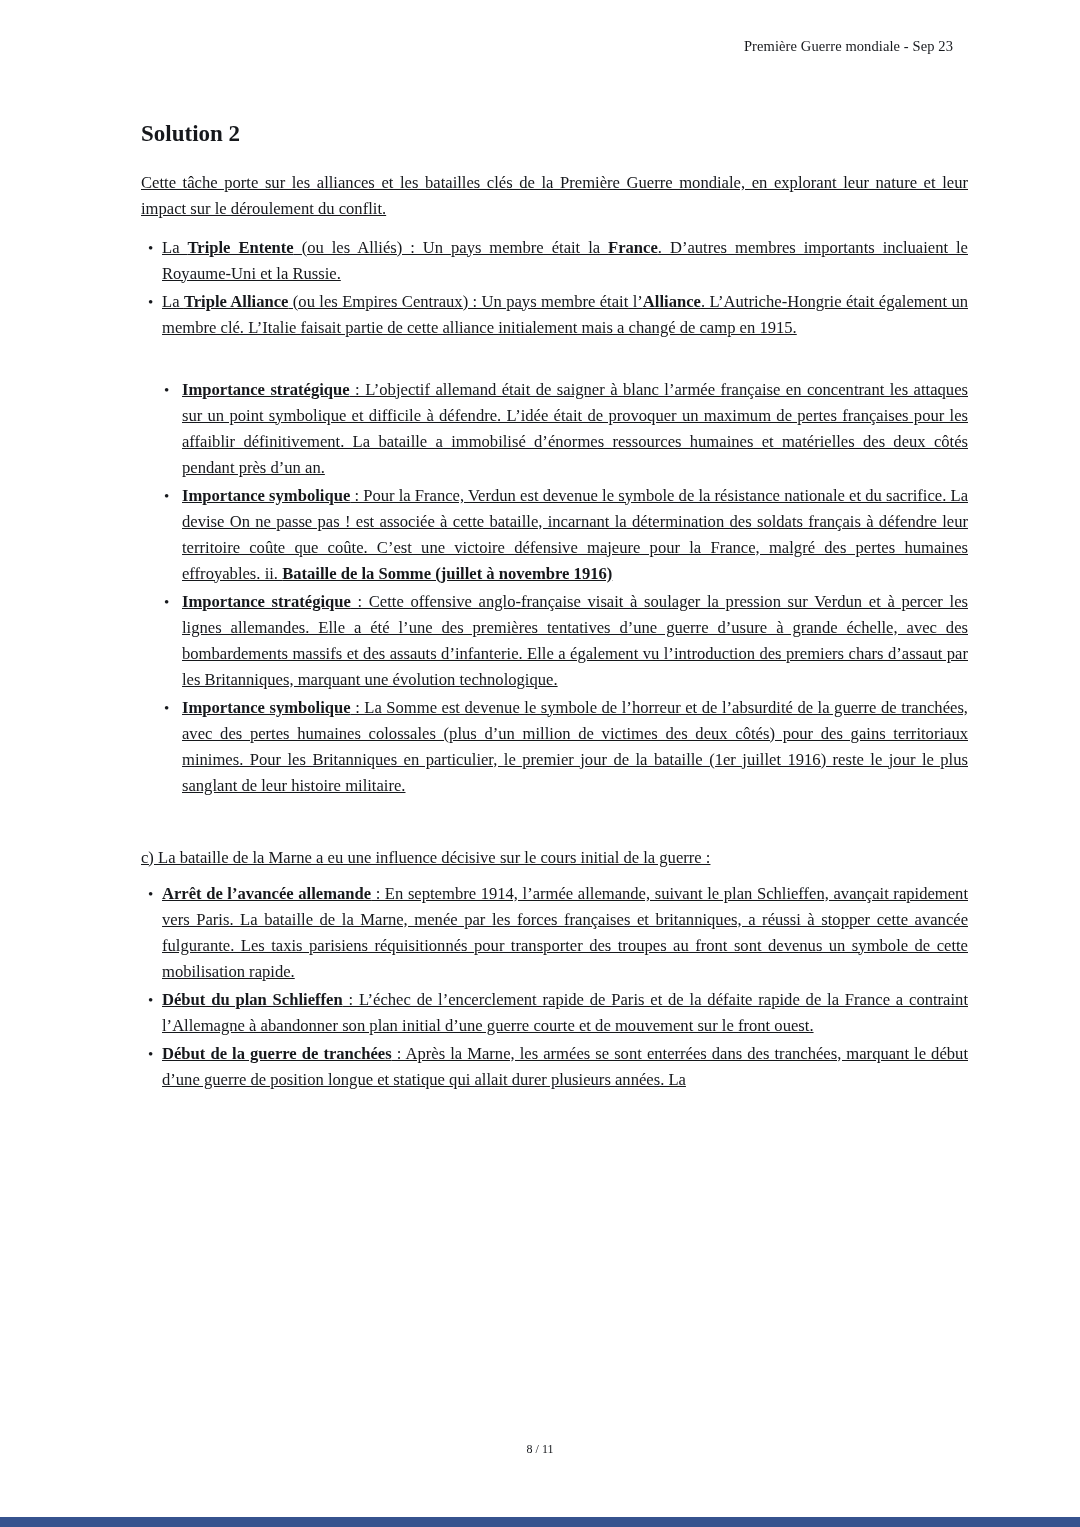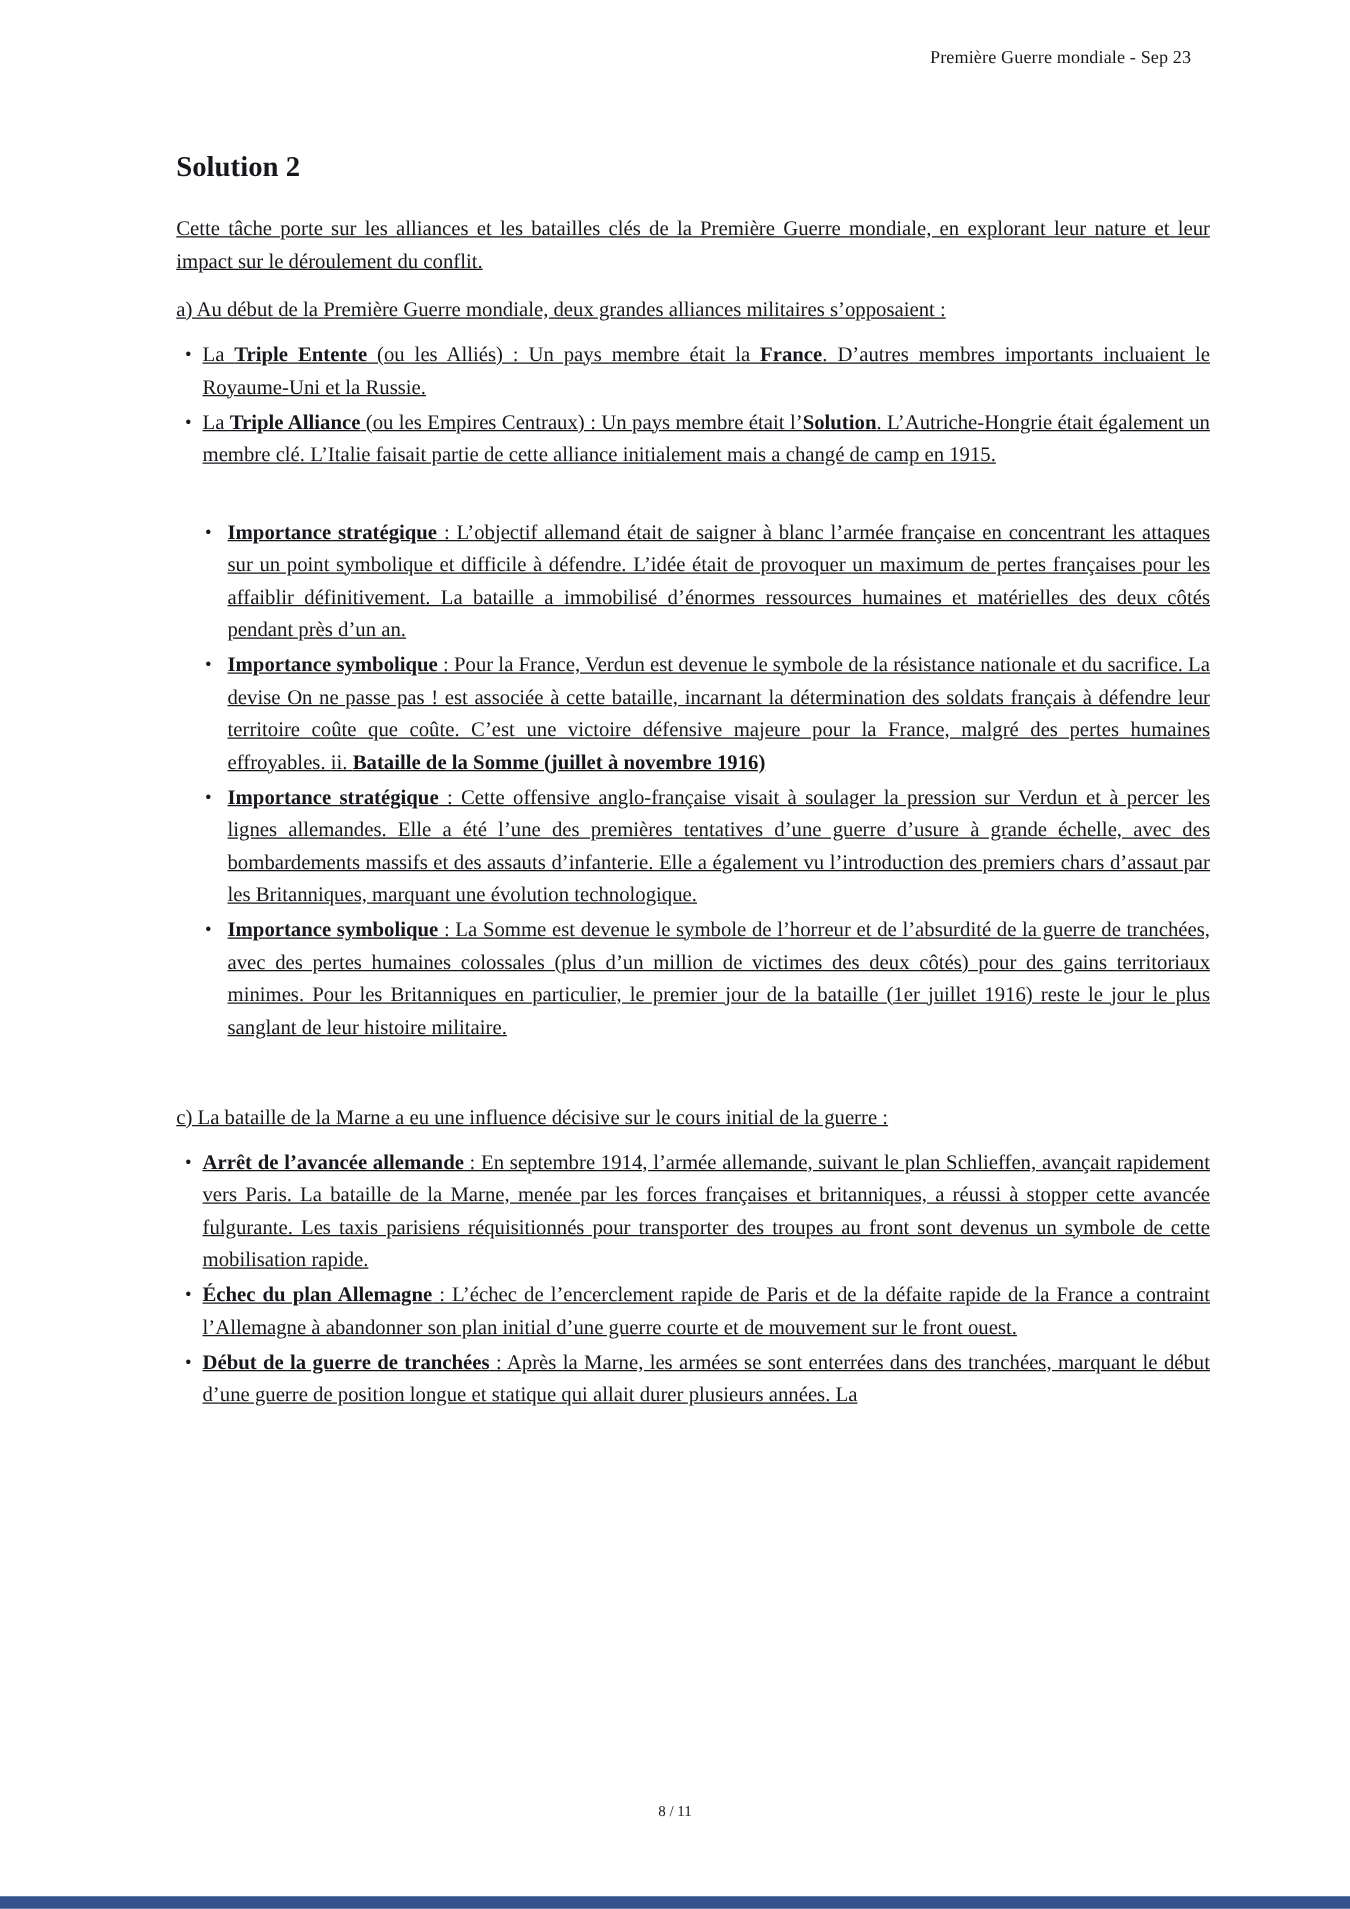--- a/index.html
+++ b/index.html
@@ -84,30 +84,29 @@
 <header class="page-header">
   <span>Première Guerre mondiale - Sep 23</span>
 </header>
 
 <main class="content">
 
   <h1 class="title">Solution 2</h1>
 
   <p class="para mb-intro">Cette tâche porte sur les alliances et les batailles clés de la Première Guerre mondiale, en explorant leur nature et leur impact sur le déroulement du conflit.</p>
 
-  <p class="para mb-lead">a) Au début de la Première Guerre mondiale, deux grandes alliances militaires s’opposaient :</p>
 
   <ul class="blist top mb-list-a">
     <li>
       <span class="bullet">•</span>
       <span class="btext para"><span>La </span><b>Triple Entente</b><span> (ou les Alliés) : Un pays membre était la </span><b>France</b><span>. D’autres membres importants incluaient le Royaume-Uni et la Russie.</span></span>
     </li>
     <li>
       <span class="bullet">•</span>
-      <span class="btext para"><span>La </span><b>Triple Alliance</b><span> (ou les Empires Centraux) : Un pays membre était l’</span><b>Solution</b><span>. L’Autriche-Hongrie était également un membre clé. L’Italie faisait partie de cette alliance initialement mais a changé de camp en 1915.</span></span>
+      <span class="btext para"><span>La </span><b>Triple Alliance</b><span> (ou les Empires Centraux) : Un pays membre était l’</span><b>Alliance</b><span>. L’Autriche-Hongrie était également un membre clé. L’Italie faisait partie de cette alliance initialement mais a changé de camp en 1915.</span></span>
     </li>
   </ul>
 
 
 
   <ul class="blist sub mb-list-b">
     <li>
       <span class="bullet">•</span>
       <span class="btext para"><b>Importance stratégique</b><span> : L’objectif allemand était de saigner à blanc l’armée française en concentrant les attaques sur un point symbolique et difficile à défendre. L’idée était de provoquer un maximum de pertes françaises pour les affaiblir définitivement. La bataille a immobilisé d’énormes ressources humaines et matérielles des deux côtés pendant près d’un an.</span></span>
     </li>
@@ -127,21 +126,21 @@
 
   <p class="para mb-lead">c) La bataille de la Marne a eu une influence décisive sur le cours initial de la guerre :</p>
 
   <ul class="blist top">
     <li>
       <span class="bullet">•</span>
       <span class="btext para"><b>Arrêt de l’avancée allemande</b><span> : En septembre 1914, l’armée allemande, suivant le plan Schlieffen, avançait rapidement vers Paris. La bataille de la Marne, menée par les forces françaises et britanniques, a réussi à stopper cette avancée fulgurante. Les taxis parisiens réquisitionnés pour transporter des troupes au front sont devenus un symbole de cette mobilisation rapide.</span></span>
     </li>
     <li>
       <span class="bullet">•</span>
-      <span class="btext para"><b>Échec du plan Allemagne</b><span> : L’échec de l’encerclement rapide de Paris et de la défaite rapide de la France a contraint l’Allemagne à abandonner son plan initial d’une guerre courte et de mouvement sur le front ouest.</span></span>
+      <span class="btext para"><b>Début du plan Schlieffen</b><span> : L’échec de l’encerclement rapide de Paris et de la défaite rapide de la France a contraint l’Allemagne à abandonner son plan initial d’une guerre courte et de mouvement sur le front ouest.</span></span>
     </li>
     <li>
       <span class="bullet">•</span>
       <span class="btext para"><b>Début de la guerre de tranchées</b><span> : Après la Marne, les armées se sont enterrées dans des tranchées, marquant le début d’une guerre de position longue et statique qui allait durer plusieurs années. La</span></span>
     </li>
   </ul>
 
 </main>
 
 <footer class="page-footer">

